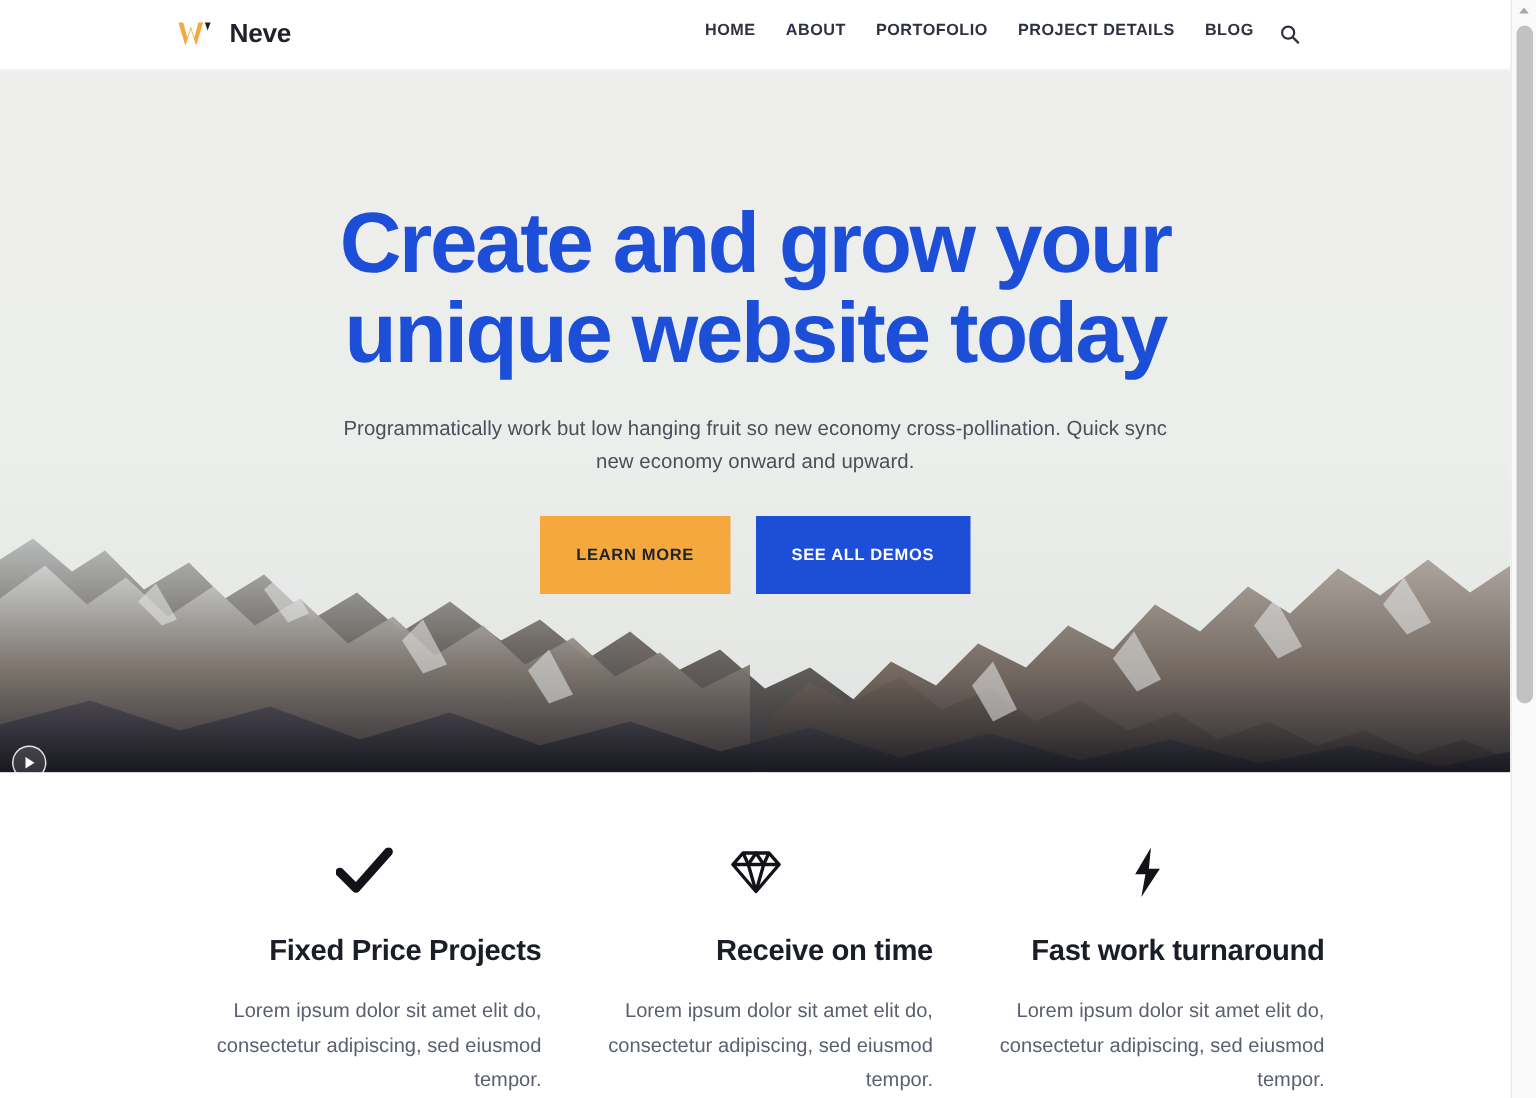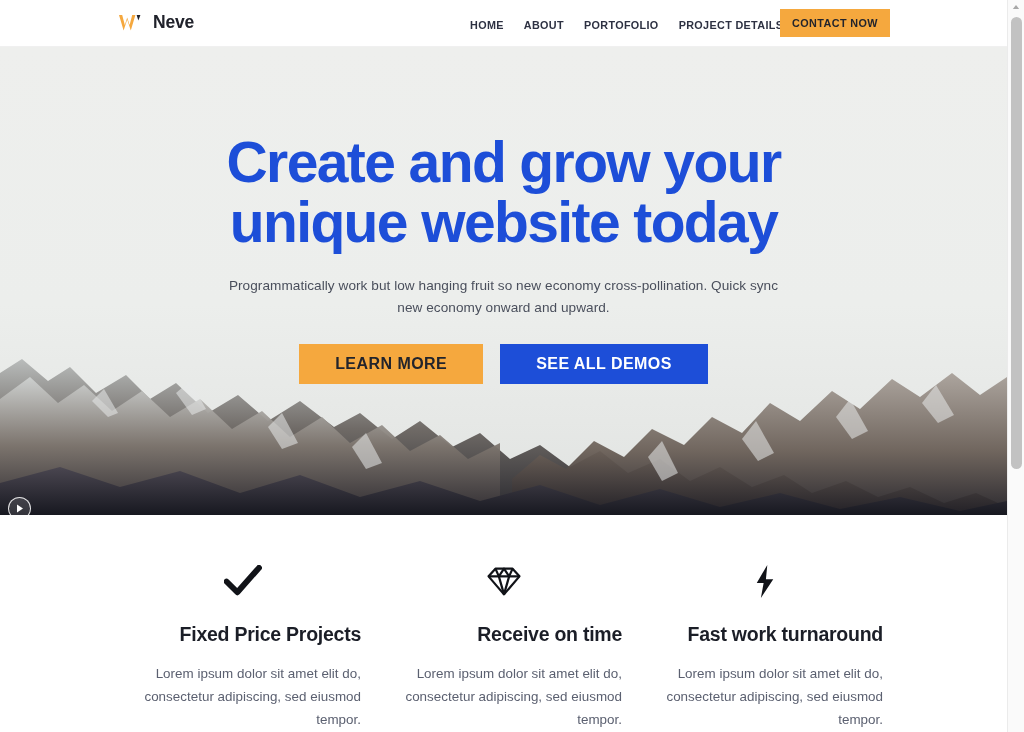--- a/index.html
+++ b/index.html
@@ -47,21 +47,21 @@
     font-weight:700;
     color:#20222b;
     letter-spacing:-0.2px;
     line-height:1;
   }
 
   .main-nav {
     position:absolute;
     left:470px; top:50%;
     transform:translateY(-50%);
-    display:flex; align-items:flex-end;
+    display:flex; align-items:flex-start;
     gap:20px;
   }
   .nav-link {
     font-size:10.8px;
     font-weight:700;
     letter-spacing:0.35px;
     color:#2d3142;
     text-decoration:none;
     white-space:nowrap;
     line-height:1;
@@ -130,31 +130,31 @@
     color:#4a4f5c;
     letter-spacing:0.05px;
   }
   .hero-actions {
     margin-top:25px;
     display:flex;
     justify-content:center;
     gap:17px;
   }
   .btn {
-    height:40px;
+    height:52px;
     min-width:110px;
     display:inline-flex;
     align-items:center;
     justify-content:center;
-    font-size:16px;
+    font-size:11px;
     font-weight:700;
     letter-spacing:0.45px;
     border:none;
     cursor:pointer;
-    padding:0 36px;
+    padding:0 24px;
     font-family:"Liberation Sans", sans-serif;
   }
   .btn-primary { background:#f5a83e; color:#22242c; }
   .btn-dark { background:#1d4ed8; color:#ffffff; }
 
   .play-button {
     position:absolute;
     left:8px; top:450px;
     width:23px; height:23px;
     border-radius:50%;
@@ -253,21 +253,20 @@
         <a class="nav-link" href="#">PROJECT DETAILS</a>
         <a class="nav-link" href="#">BLOG</a>
         <button class="search-btn">
           <svg viewBox="0 0 16 16" width="14" height="14" xmlns="http://www.w3.org/2000/svg">
             <circle cx="6.6" cy="6.6" r="4.6" fill="none" stroke="#2d3142" stroke-width="1.7"></circle>
             <line x1="10.2" y1="10.2" x2="14.2" y2="14.2" stroke="#2d3142" stroke-width="1.7" stroke-linecap="round"></line>
           </svg>
         </button>
       </nav>
 
-      <button class="cta-header">CONTACT NOW</button>
     </header>
 
     <section class="hero">
       <div class="hero-sky"></div>
 
       <svg class="hero-mountains" viewBox="0 0 1007 160" preserveAspectRatio="none" xmlns="http://www.w3.org/2000/svg">
         <defs>
           <linearGradient id="mtnA" x1="0" y1="0" x2="0" y2="1">
             <stop offset="0%" stop-color="#b9bcbb"></stop>
             <stop offset="45%" stop-color="#6f6a66"></stop>

